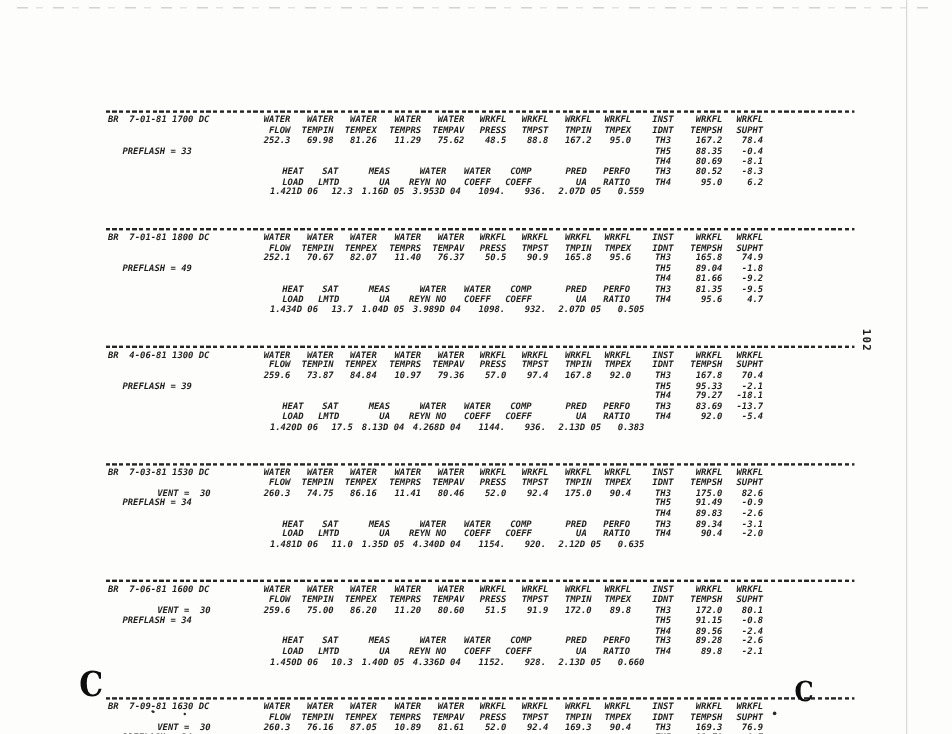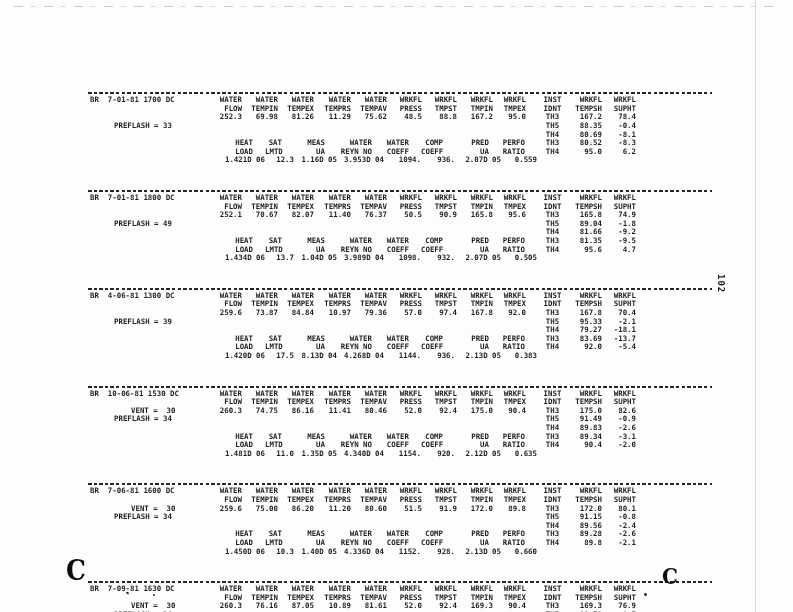--- a/index.html
+++ b/index.html
@@ -14,29 +14,29 @@
     position:absolute; top:6px; left:14px; width:766px; height:1px; opacity:.45;
     background:repeating-linear-gradient(90deg,#8a8a8a 0 9px, transparent 9px 16px, #b5b5b5 16px 22px, transparent 22px 30px);
   }
   .scan-right { position:absolute; top:0; left:755px; width:1px; height:612px; background:#d8d8d4; }
 
   .printout {
     position:absolute; left:88px; top:75px; width:628px;
     color:#1e1e1e; font-weight:bold; font-size:7.4px; line-height:8.6px;
     white-space:pre;
   }
-  .block { position:relative; height:72px; }
+  .block { position:relative; height:72px;font-style:italic; }
   .sep, .sep-end {
     position:absolute; top:0; left:0; width:624px; height:2px;
     background:repeating-linear-gradient(90deg,#262626 0 3.5px, transparent 3.5px 5.6px);
   }
 
   .id-line   { position:absolute; top:4px;    left:2px; }
   .vent      { position:absolute; top:21.2px; left:15px;margin-left:28px; }
-  .preflash  { position:absolute; top:29.8px; left:26px; }
+  .preflash  { position:absolute; top:29.8px; left:14px; }
 
   .water-grid {
     position:absolute; top:4px; left:117px;
     display:grid; grid-template-columns:37px 36px 36px 37px 36px 35px 35px 36px 33px;
     grid-auto-rows:8.6px; text-align:right;
   }
   .inst-grid {
     position:absolute; top:4px; left:452px;
     display:grid; grid-template-columns:25px 37px 34px;
     grid-auto-rows:8.6px; text-align:right;
@@ -99,21 +99,21 @@
     <div class="id-line">BR  4-06-81 1300 DC</div>
     <div class="vent"></div>
     <div class="preflash">PREFLASH = 39</div>
     <div class="water-grid"><span class="hdr">WATER</span><span class="hdr">WATER</span><span class="hdr">WATER</span><span class="hdr">WATER</span><span class="hdr">WATER</span><span class="hdr">WRKFL</span><span class="hdr">WRKFL</span><span class="hdr">WRKFL</span><span class="hdr">WRKFL</span><span class="hdr">FLOW</span><span class="hdr">TEMPIN</span><span class="hdr">TEMPEX</span><span class="hdr">TEMPRS</span><span class="hdr">TEMPAV</span><span class="hdr">PRESS</span><span class="hdr">TMPST</span><span class="hdr">TMPIN</span><span class="hdr">TMPEX</span><span class="val">259.6</span><span class="val">73.87</span><span class="val">84.84</span><span class="val">10.97</span><span class="val">79.36</span><span class="val">57.0</span><span class="val">97.4</span><span class="val">167.8</span><span class="val">92.0</span></div>
     <div class="inst-grid"><span class="hdr l">INST</span><span class="hdr">WRKFL</span><span class="hdr">WRKFL</span><span class="hdr l">IDNT</span><span class="hdr">TEMPSH</span><span class="hdr">SUPHT</span><span class="val l">TH3</span><span class="val">167.8</span><span class="val">70.4</span><span class="val l">TH5</span><span class="val">95.33</span><span class="val">-2.1</span><span class="val l">TH4</span><span class="val">79.27</span><span class="val">-18.1</span><span class="val l">TH3</span><span class="val">83.69</span><span class="val">-13.7</span><span class="val l">TH4</span><span class="val">92.0</span><span class="val">-5.4</span></div>
     <div class="heat-grid"><span class="hdr">HEAT</span><span class="hdr">SAT</span><span class="hdr">MEAS</span><span class="hdr">WATER</span><span class="hdr">WATER</span><span class="hdr">COMP</span><span class="hdr">PRED</span><span class="hdr">PERFO</span><span class="hdr">LOAD</span><span class="hdr">LMTD</span><span class="hdr">UA</span><span class="hdr">REYN NO</span><span class="hdr">COEFF</span><span class="hdr">COEFF</span><span class="hdr">UA</span><span class="hdr">RATIO</span><span class="val">1.420D 06</span><span class="val">17.5</span><span class="val">8.13D 04</span><span class="val">4.268D 04</span><span class="val">1144.</span><span class="val">936.</span><span class="val">2.13D 05</span><span class="val">0.383</span></div>
   </div>
 
   <div class="block">
     <div class="sep"></div>
-    <div class="id-line">BR  10-06-81 1530 DC</div>
+    <div class="id-line">BR  7-03-81 1530 DC</div>
     <div class="vent">VENT =  30</div>
     <div class="preflash">PREFLASH = 34</div>
     <div class="water-grid"><span class="hdr">WATER</span><span class="hdr">WATER</span><span class="hdr">WATER</span><span class="hdr">WATER</span><span class="hdr">WATER</span><span class="hdr">WRKFL</span><span class="hdr">WRKFL</span><span class="hdr">WRKFL</span><span class="hdr">WRKFL</span><span class="hdr">FLOW</span><span class="hdr">TEMPIN</span><span class="hdr">TEMPEX</span><span class="hdr">TEMPRS</span><span class="hdr">TEMPAV</span><span class="hdr">PRESS</span><span class="hdr">TMPST</span><span class="hdr">TMPIN</span><span class="hdr">TMPEX</span><span class="val">260.3</span><span class="val">74.75</span><span class="val">86.16</span><span class="val">11.41</span><span class="val">80.46</span><span class="val">52.0</span><span class="val">92.4</span><span class="val">175.0</span><span class="val">90.4</span></div>
     <div class="inst-grid"><span class="hdr l">INST</span><span class="hdr">WRKFL</span><span class="hdr">WRKFL</span><span class="hdr l">IDNT</span><span class="hdr">TEMPSH</span><span class="hdr">SUPHT</span><span class="val l">TH3</span><span class="val">175.0</span><span class="val">82.6</span><span class="val l">TH5</span><span class="val">91.49</span><span class="val">-0.9</span><span class="val l">TH4</span><span class="val">89.83</span><span class="val">-2.6</span><span class="val l">TH3</span><span class="val">89.34</span><span class="val">-3.1</span><span class="val l">TH4</span><span class="val">90.4</span><span class="val">-2.0</span></div>
     <div class="heat-grid"><span class="hdr">HEAT</span><span class="hdr">SAT</span><span class="hdr">MEAS</span><span class="hdr">WATER</span><span class="hdr">WATER</span><span class="hdr">COMP</span><span class="hdr">PRED</span><span class="hdr">PERFO</span><span class="hdr">LOAD</span><span class="hdr">LMTD</span><span class="hdr">UA</span><span class="hdr">REYN NO</span><span class="hdr">COEFF</span><span class="hdr">COEFF</span><span class="hdr">UA</span><span class="hdr">RATIO</span><span class="val">1.481D 06</span><span class="val">11.0</span><span class="val">1.35D 05</span><span class="val">4.340D 04</span><span class="val">1154.</span><span class="val">920.</span><span class="val">2.12D 05</span><span class="val">0.635</span></div>
   </div>
 
   <div class="block">
     <div class="sep"></div>
     <div class="id-line">BR  7-06-81 1600 DC</div>

